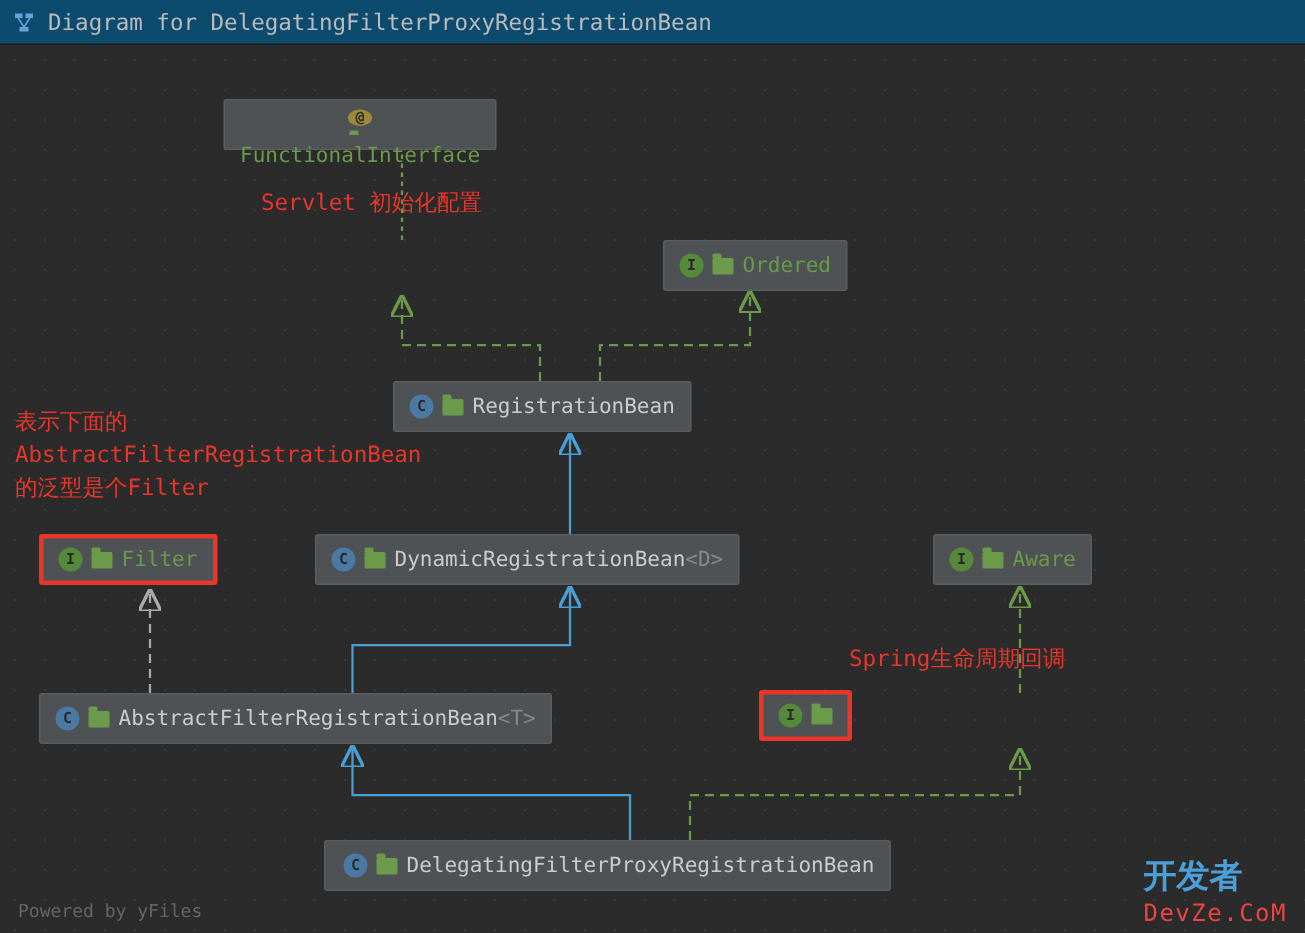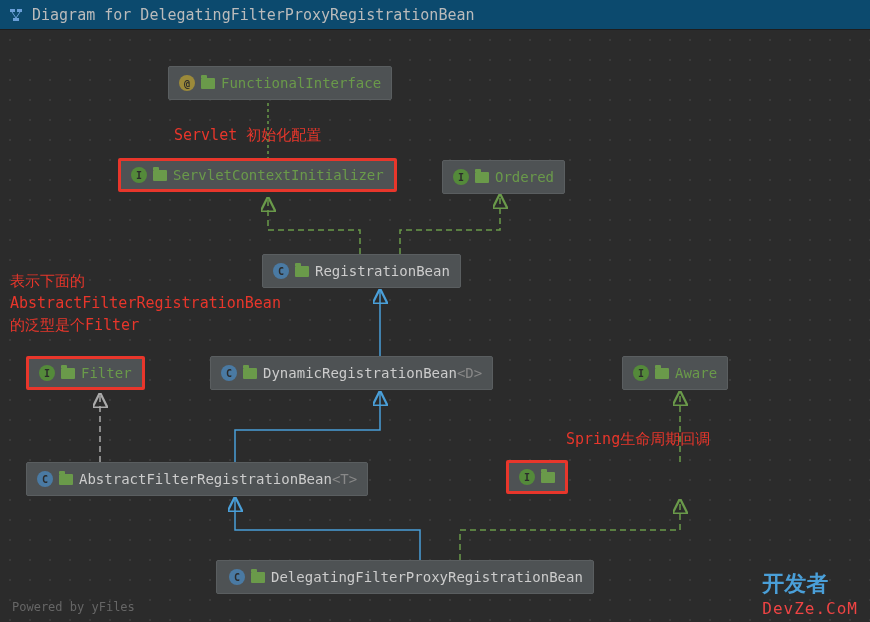--- a/index.html
+++ b/index.html
@@ -177,33 +177,28 @@
 
     <path d="M 100 432 L 100 364" stroke="#aaaaaa" stroke-width="1.5" stroke-dasharray="6,4" fill="none" marker-end="url(#arrow-gray)"></path>
 
     <line x1="680" y1="432" x2="680" y2="362" stroke="#6a9a4a" stroke-width="1.5" stroke-dasharray="6,4" marker-end="url(#arrow-green)"></line>
 
     <path d="M 420 530 L 420 500 L 235 500 L 235 468" stroke="#4a9fd8" stroke-width="1.5" fill="none" marker-end="url(#arrow-blue)"></path>
 
     <path d="M 460 530 L 460 500 L 680 500 L 680 470" stroke="#6a9a4a" stroke-width="1.5" stroke-dasharray="6,4" fill="none" marker-end="url(#arrow-green)"></path>
   </svg>
 
-  <div class="node" style="left:168px;top:36px;">
+  <div class="node" style="left:149px;top:36px;flex-direction:column;">
     <span class="type-icon annotation"></span>
     <span class="folder-icon"></span>
     <span class="node-label interface-text">FunctionalInterface</span>
   </div>
 
   <div class="annotation-text" style="left:162px;top:96px;margin-left:12px;">Servlet 初始化配置</div>
 
-  <div class="node highlighted" style="left:118px;top:128px;">
-    <span class="type-icon interface"></span>
-    <span class="folder-icon"></span>
-    <span class="node-label interface-text">ServletContextInitializer</span>
-  </div>
 
   <div class="node" style="left:442px;top:130px;">
     <span class="type-icon interface"></span>
     <span class="folder-icon"></span>
     <span class="node-label interface-text">Ordered</span>
   </div>
 
   <div class="node" style="left:262px;top:224px;">
     <span class="type-icon class"></span>
     <span class="folder-icon"></span>

